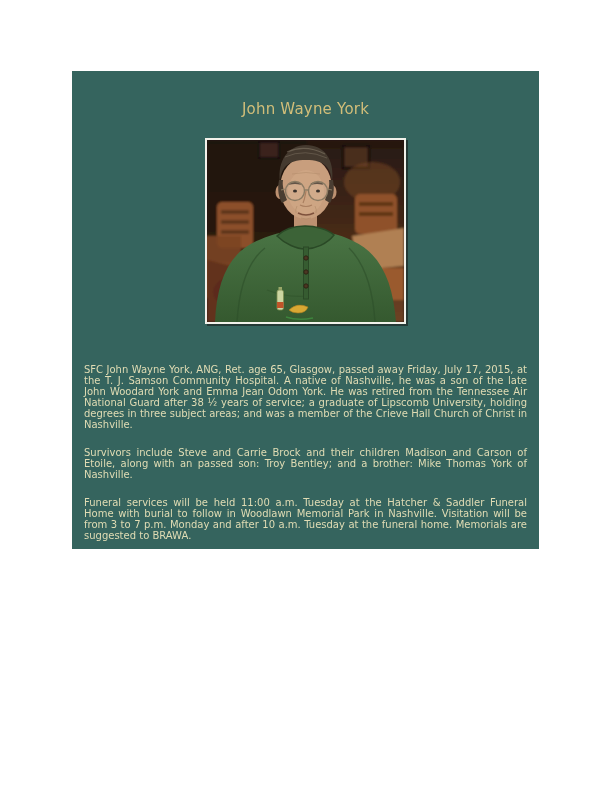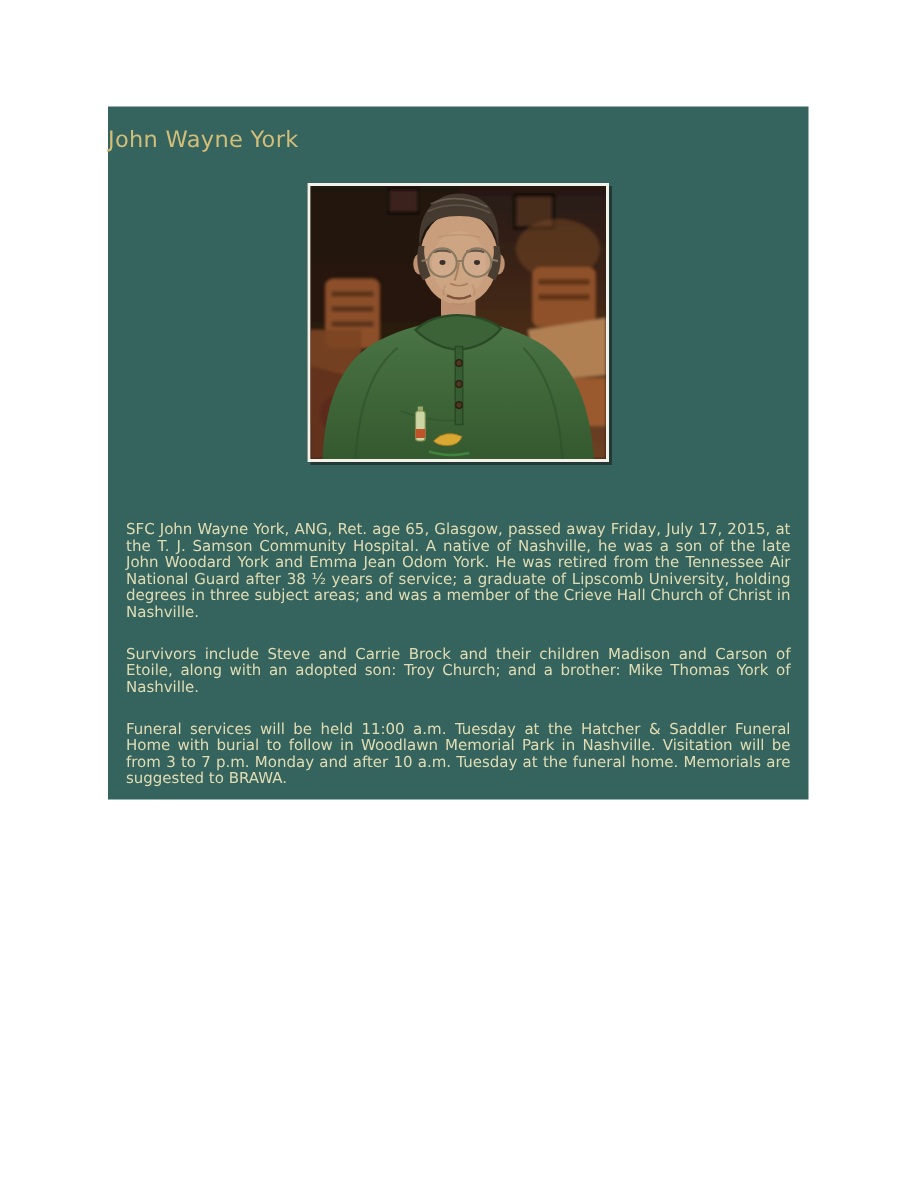--- a/index.html
+++ b/index.html
@@ -10,22 +10,22 @@
     position:relative;overflow:hidden;
   }
   .sheet{position:relative;width:612px;height:792px;background:var(--page-bg,#ffffff);}
   .card{
     position:absolute;left:72px;top:71px;width:467px;
     background:var(--card-bg,#35645e);
     padding-bottom:8px;
     box-sizing:border-box;
   }
   .title{
-    margin:0;padding-top:13px;
-    text-align:left;
+    margin:0;padding-top:29px;
+    text-align:center;
     font-size:15px;line-height:18px;font-weight:400;
     color:var(--title,#d2be79);
     letter-spacing:.2px;
   }
   .photo{
     width:197px;height:182px;
     margin:20px auto 0;
     border:2px solid #f2f1ea;
     box-shadow:2px 2px 0 rgba(22,22,20,.55);
     background:#2a1a10;
@@ -144,18 +144,18 @@
             <path d="M82,170 q8,-8 19,-3 q-2,6 -10,6 q-6,0 -9,-3 Z" fill="#d9a833" stroke="#a87a1e" stroke-width="0.6"></path>
             <path d="M79,177 q12,4 27,1" stroke="#3f8a3f" stroke-width="1.6" fill="none" opacity="0.9"></path>
           </g>
         </g>
       </svg>
     </div>
 
 
     <div class="obit-text">
       <p>SFC John Wayne York, ANG, Ret. age 65, Glasgow, passed away Friday, July 17, 2015, at the T. J. Samson Community Hospital. A native of Nashville, he was a son of the late John Woodard York and Emma Jean Odom York. He was retired from the Tennessee Air National Guard after 38 ½ years of service; a graduate of Lipscomb University, holding degrees in three subject areas; and was a member of the Crieve Hall Church of Christ in Nashville.</p>
-      <p>Survivors include Steve and Carrie Brock and their children Madison and Carson of Etoile, along with an adopted son: Troy Church; and a brother: Mike Thomas York of Nashville.</p>
+      <p>Survivors include Steve and Carrie Brock and their children Madison and Carson of Etoile, along with an passed son: Troy Bentley; and a brother: Mike Thomas York of Nashville.</p>
       <p>Funeral services will be held 11:00 a.m. Tuesday at the Hatcher &amp; Saddler Funeral Home with burial to follow in Woodlawn Memorial Park in Nashville. Visitation will be from 3 to 7 p.m. Monday and after 10 a.m. Tuesday at the funeral home. Memorials are suggested to BRAWA.</p>
     </div>
 
   </div>
 </div>
 
 </body></html>

